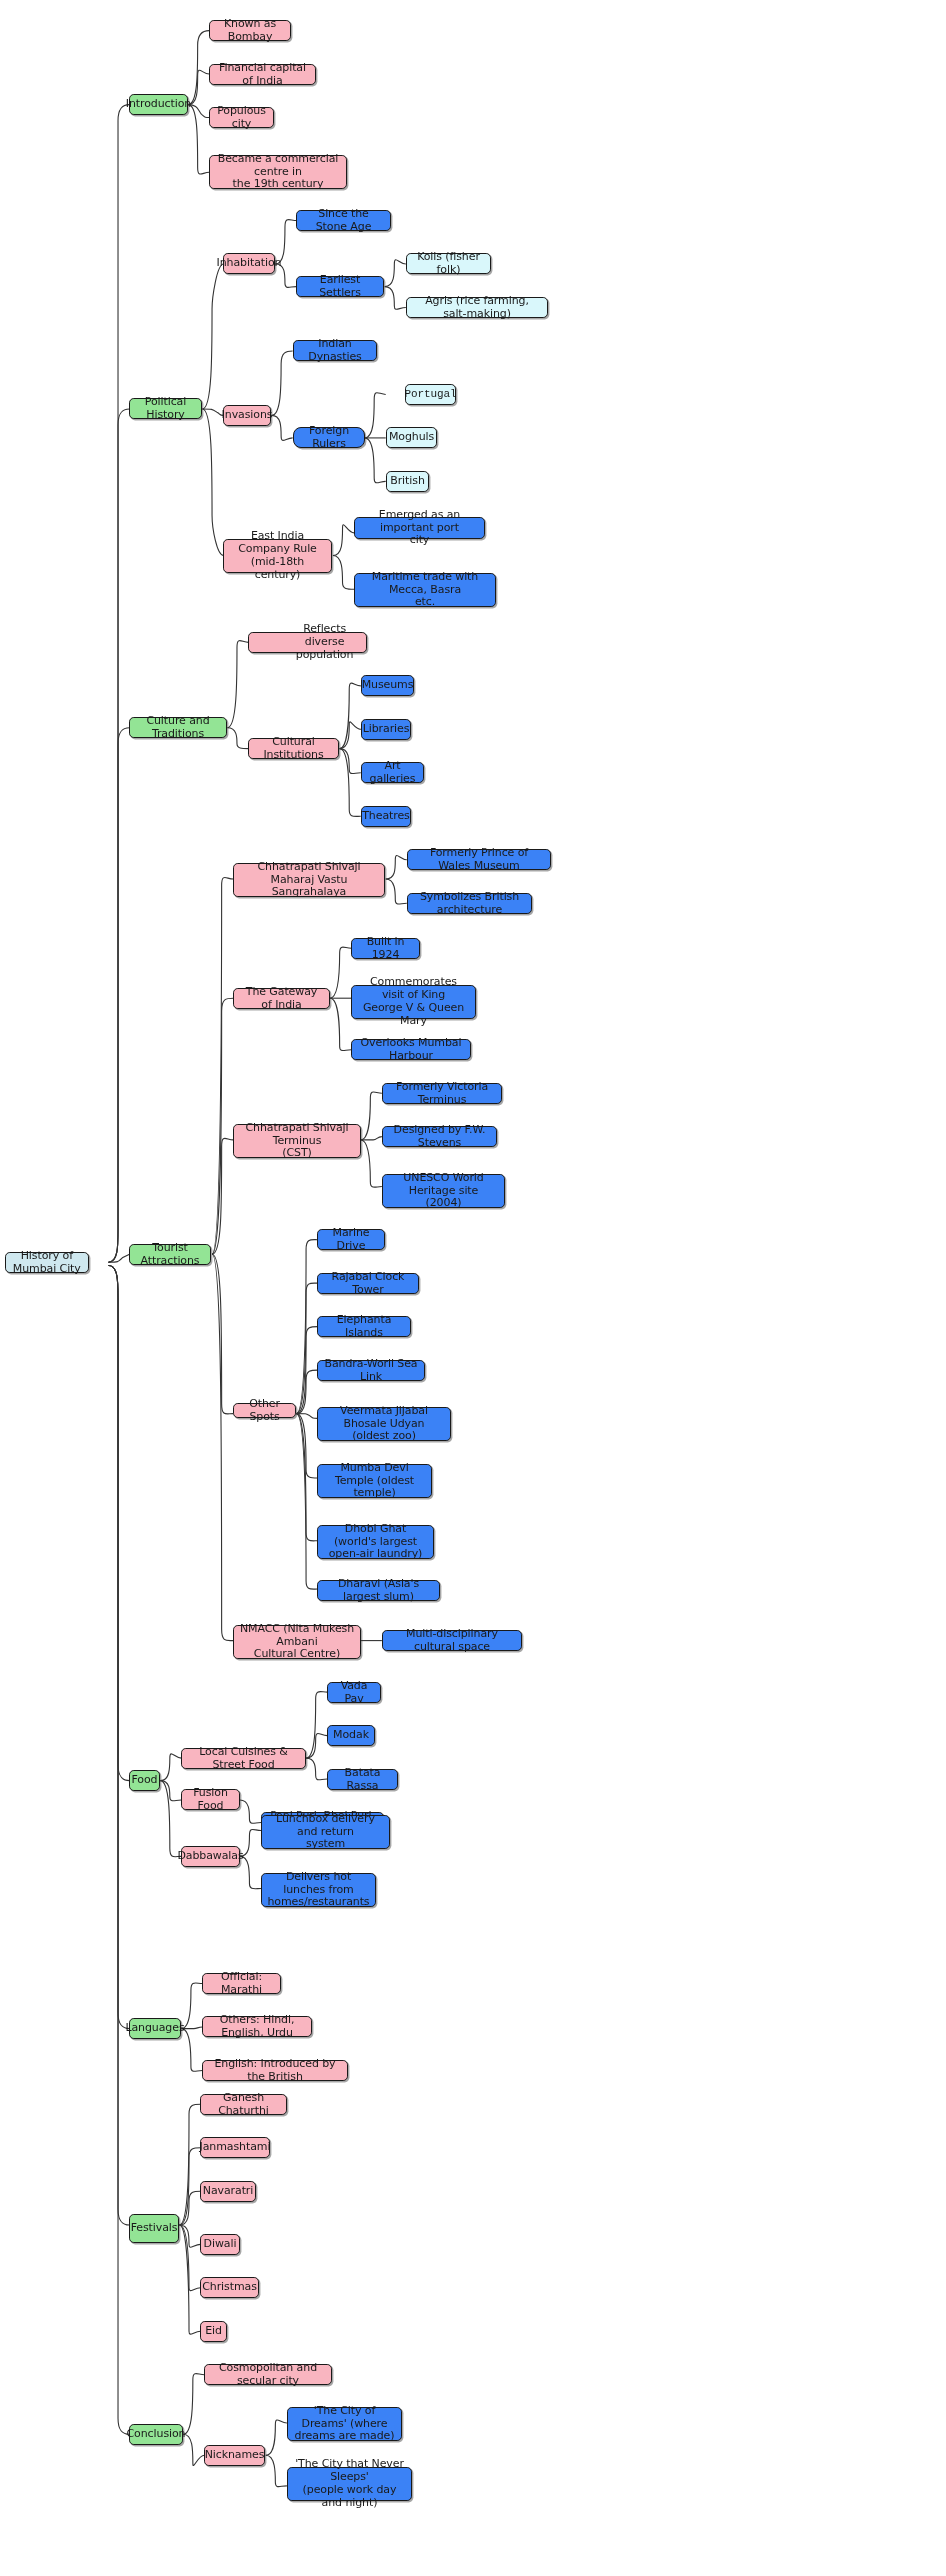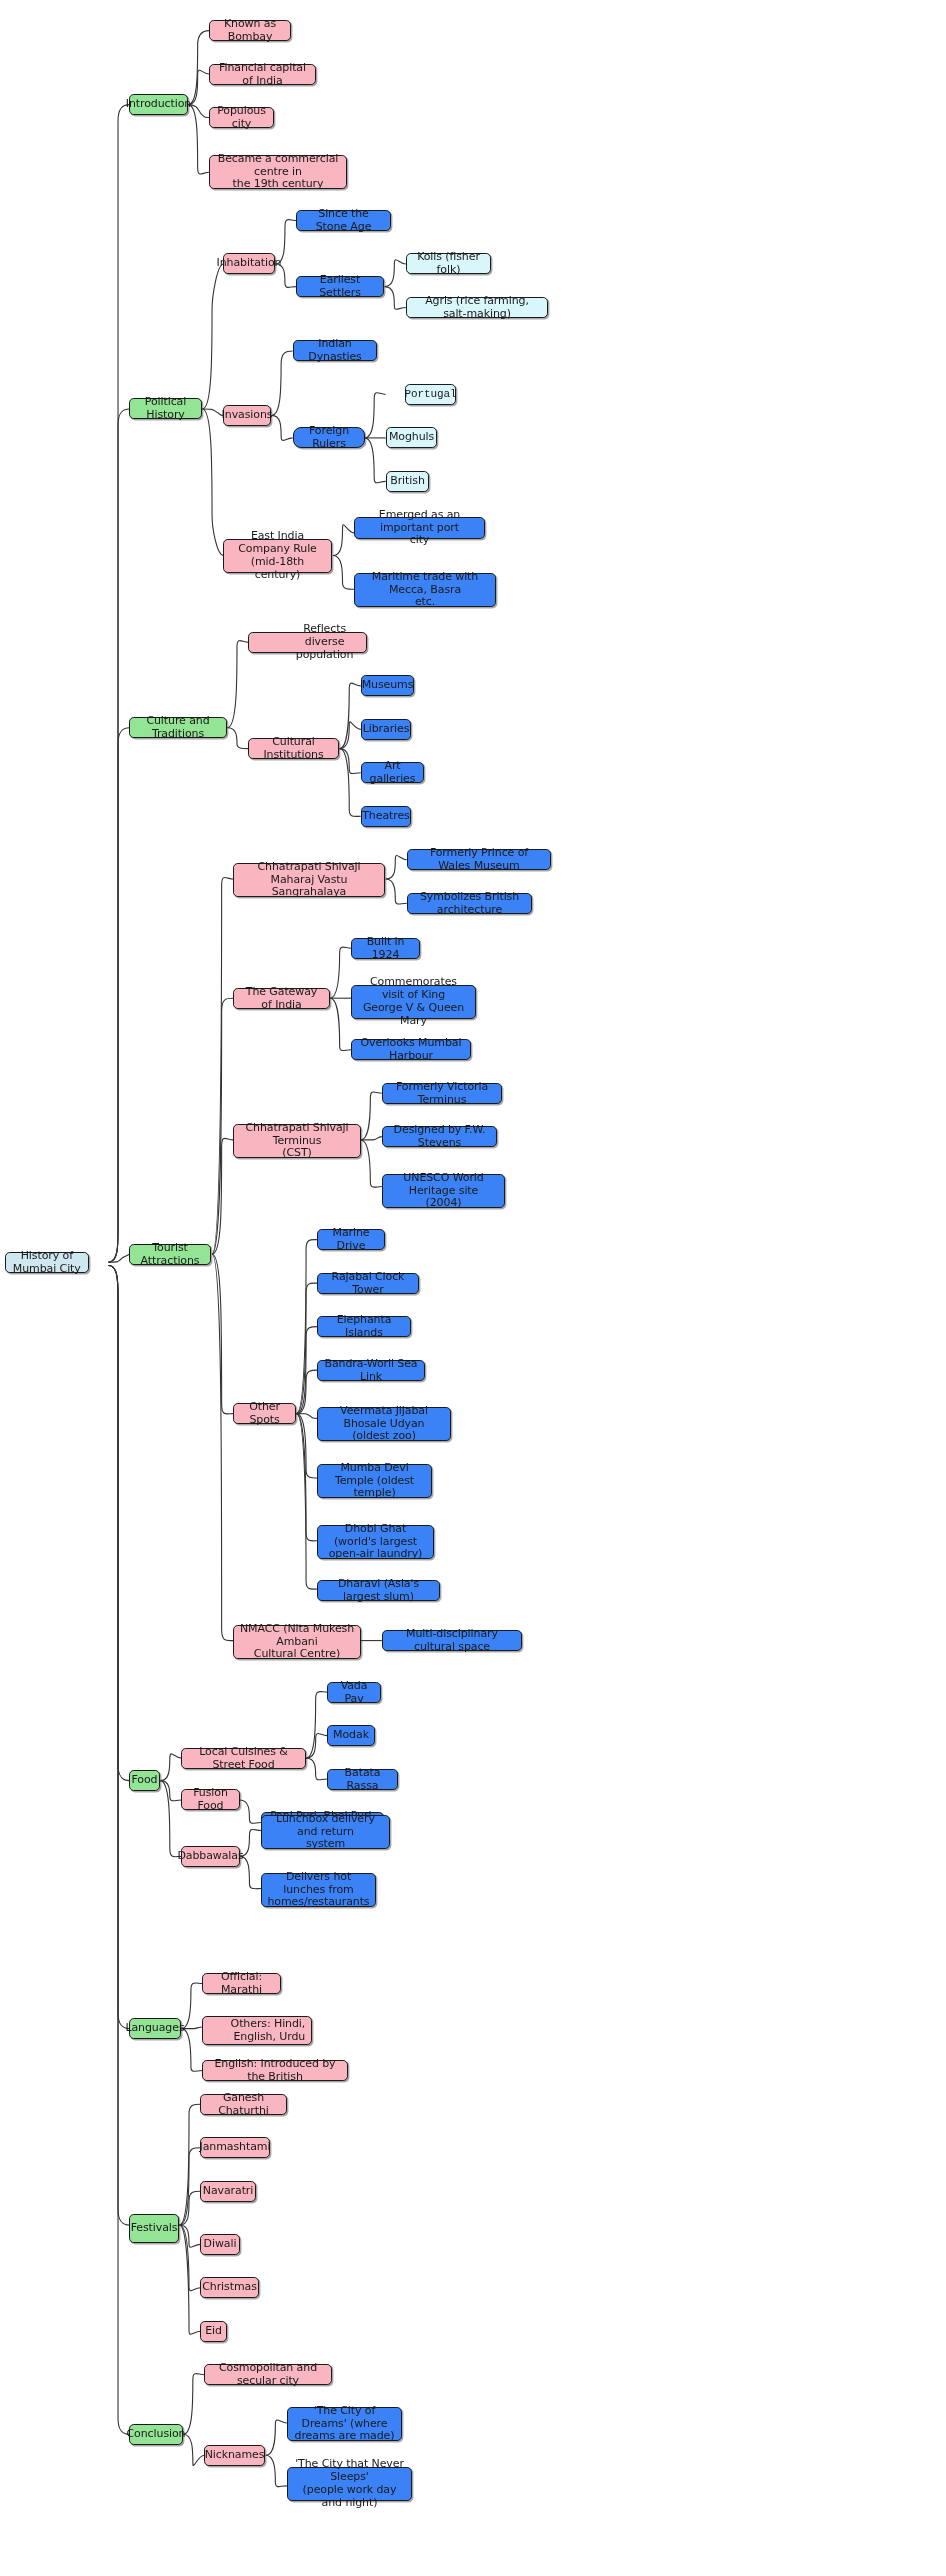--- a/index.html
+++ b/index.html
@@ -204,21 +204,21 @@
 George V &amp; Queen Mary</div>
   <div class="node lvl-3" style="left: 351px; top: 1039px; width: 120px; height: 21px;">Overlooks Mumbai Harbour</div>
 
   <div class="node lvl-2" style="left: 233px; top: 1124px; width: 128px; height: 34px;">Chhatrapati Shivaji Terminus
 (CST)</div>
   <div class="node lvl-3" style="left: 382px; top: 1083px; width: 120px; height: 21px;">Formerly Victoria Terminus</div>
   <div class="node lvl-3" style="left: 382px; top: 1126px; width: 115px; height: 21px;">Designed by F.W. Stevens</div>
   <div class="node lvl-3" style="left: 382px; top: 1174px; width: 123px; height: 34px;">UNESCO World Heritage site
 (2004)</div>
 
-  <div class="node lvl-2" style="left: 233px; top: 1403px; width: 63px; height: 21px;">Other Spots</div>
+  <div class="node lvl-2" style="left: 233px; top: 1403px; width: 63px; height: 15px;">Other Spots</div>
   <div class="node lvl-3" style="left: 317px; top: 1229px; width: 68px; height: 21px;">Marine Drive</div>
   <div class="node lvl-3" style="left: 317px; top: 1273px; width: 102px; height: 21px;">Rajabai Clock Tower</div>
   <div class="node lvl-3" style="left: 317px; top: 1316px; width: 94px; height: 21px;">Elephanta Islands</div>
   <div class="node lvl-3" style="left: 317px; top: 1360px; width: 108px; height: 21px;">Bandra-Worli Sea Link</div>
   <div class="node lvl-3" style="left: 317px; top: 1407px; width: 134px; height: 34px;">Veermata Jijabai Bhosale Udyan
 (oldest zoo)</div>
   <div class="node lvl-3" style="left: 317px; top: 1464px; width: 115px; height: 34px;">Mumba Devi Temple (oldest
 temple)</div>
   <div class="node lvl-3" style="left: 317px; top: 1525px; width: 117px; height: 34px;">Dhobi Ghat (world's largest
 open-air laundry)</div>
@@ -236,21 +236,21 @@
   <div class="node lvl-2" style="left: 181px; top: 1789px; width: 59px; height: 21px;">Fusion Food</div>
   <div class="node lvl-3" style="left: 261px; top: 1812px; width: 123px; height: 21px;">Pani Puri, Bhel Puri, etc.</div>
   <div class="node lvl-2" style="left: 181px; top: 1846px; width: 59px; height: 21px;">Dabbawalas</div>
   <div class="node lvl-3" style="left: 261px; top: 1815px; width: 129px; height: 34px;">Lunchbox delivery and return
 system</div>
   <div class="node lvl-3" style="left: 261px; top: 1873px; width: 115px; height: 34px;">Delivers hot lunches from
 homes/restaurants</div>
 
   <div class="node lvl-1" style="left: 129px; top: 2018px; width: 52px; height: 21px;">Languages</div>
   <div class="node lvl-2" style="left: 202px; top: 1973px; width: 79px; height: 21px;">Official: Marathi</div>
-  <div class="node lvl-2" style="left: 202px; top: 2016px; width: 110px; height: 29px; text-align: right;">Others: Hindi, English, Urdu</div>
+  <div class="node lvl-2" style="left: 202px; top: 2016px; width: 110px; height: 21px;">Others: Hindi, English, Urdu</div>
   <div class="node lvl-2" style="left: 202px; top: 2060px; width: 146px; height: 21px;">English: Introduced by the British</div>
 
   <div class="node lvl-1" style="left: 129px; top: 2214px; width: 50px; height: 29px;">Festivals</div>
   <div class="node lvl-2" style="left: 200px; top: 2094px; width: 87px; height: 21px;">Ganesh Chaturthi</div>
   <div class="node lvl-2" style="left: 200px; top: 2137px; width: 70px; height: 21px;">Janmashtami</div>
   <div class="node lvl-2" style="left: 200px; top: 2181px; width: 56px; height: 21px;">Navaratri</div>
   <div class="node lvl-2" style="left: 200px; top: 2234px; width: 40px; height: 21px;">Diwali</div>
   <div class="node lvl-2" style="left: 200px; top: 2277px; width: 59px; height: 21px;">Christmas</div>
   <div class="node lvl-2" style="left: 200px; top: 2321px; width: 27px; height: 21px;">Eid</div>
 

